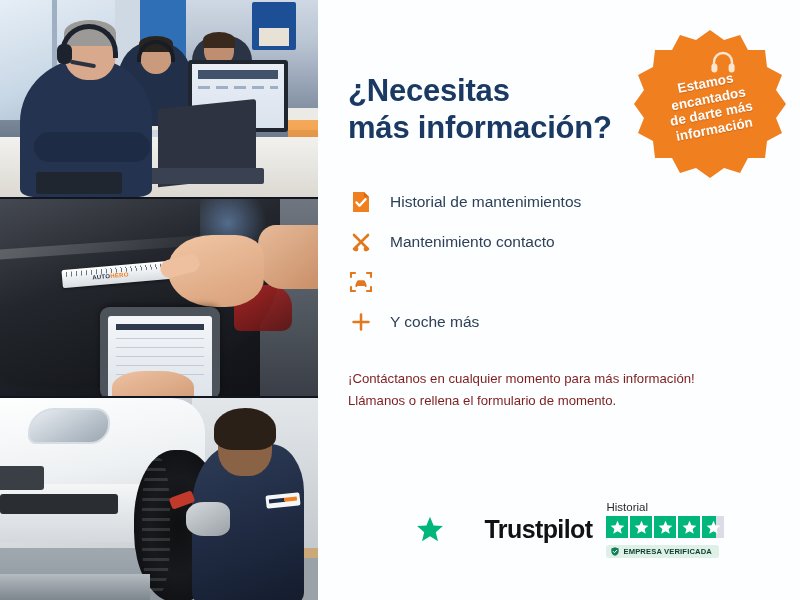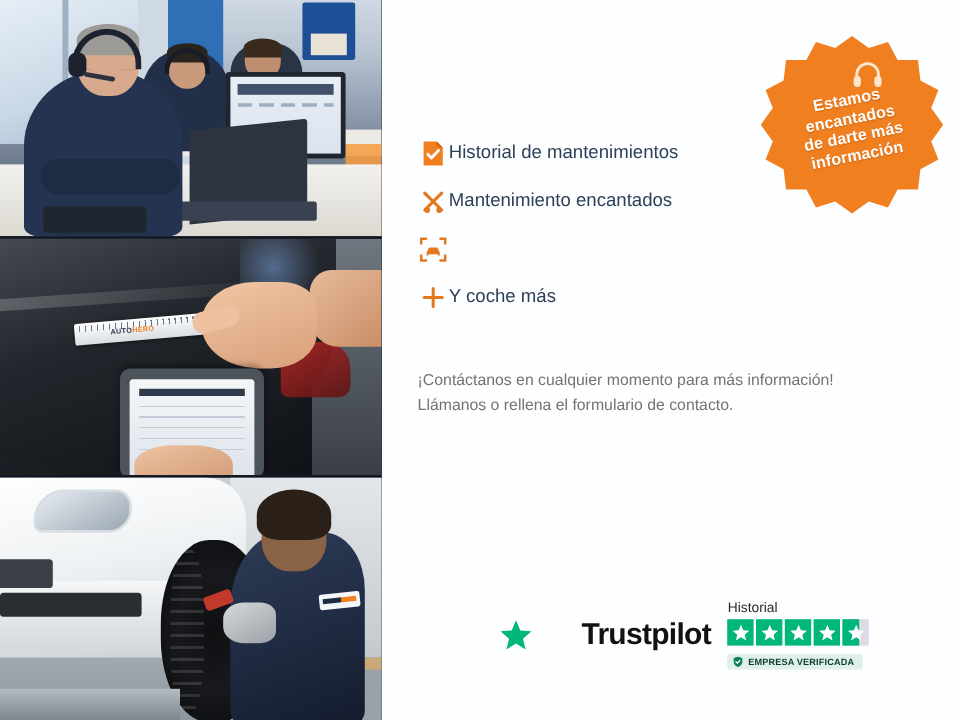--- a/index.html
+++ b/index.html
@@ -152,25 +152,25 @@
       background:#c0392b; border-radius:3px; transform:rotate(-20deg); }
   .p3 .lift { position:absolute; left:0; bottom:0; width:150px; height:26px;
       background:linear-gradient(180deg,#b4bbc1,#7e868d); }
 
   
   .content { flex:1; position:relative; padding:72px 30px 0 30px; }
   .headline { font-size:31px; line-height:1.2; font-weight:bold; color:#1b3a63; letter-spacing:-.2px; }
   .headline .l2 { display:block; }
 
   .feature-list { margin-top:36px; list-style:none; }
-  .feature-item { display:flex; align-items:center; height:40px; }
+  .feature-item { display:flex; align-items:center; gap:16px; height:40px; }
   .feature-icon { width:26px; height:26px; flex:0 0 26px; display:flex; align-items:center; justify-content:center; }
   .feature-label { font-size:15.5px; color:#2e4057; }
 
-  .contact { margin-top:38px; font-size:13.2px; line-height:1.62; color:#737373; }
+  .contact { margin-top:26px; font-size:13.2px; line-height:1.62; color:#7f1d1d; }
 
   
   .badge { position:absolute; right:14px; top:28px; width:152px; height:152px; }
   .badge svg { position:absolute; inset:0; }
   .badge .headset { position:absolute; left:50%; top:22px; transform:translateX(-50%); }
   .badge .btext { position:absolute; left:50%; top:50%;
       transform:translate(-50%,-46%) rotate(-11deg); width:124px; text-align:center;
       color:#fff; font-size:13.4px; font-weight:bold; line-height:1.17; letter-spacing:.1px;
       text-shadow:0 1px 1px rgba(150,60,0,.35); }
 
@@ -271,20 +271,24 @@
         <div class="whair"></div>
         <div class="wlogo"></div>
         <div class="tool"></div>
         <div class="glove"></div>
       </div>
     </div>
   </div>
 
   <div class="content">
 
+    <h1 class="headline">
+      <span>¿Necesitas</span>
+      <span class="l2">más información?</span>
+    </h1>
 
     <div class="badge">
       <svg viewBox="0 0 152 152" width="152" height="152">
         <path fill="#F07F20" d="M76 2 L90 12 L106 7 L114 22 L131 22 L133 39 L148 47 L142 62 L152 76 L142 90 L148 105 L133 113 L131 130 L114 130 L106 145 L90 140 L76 150 L62 140 L46 145 L38 130 L21 130 L19 113 L4 105 L10 90 L0 76 L10 62 L4 47 L19 39 L21 22 L38 22 L46 7 L62 12 Z"></path>
       </svg>
       <span class="headset">
         <svg width="26" height="24" viewBox="0 0 26 24">
           <path d="M4 15 V12 a9 9 0 0 1 18 0 v3" fill="none" stroke="#FDE6CF" stroke-width="2.4" stroke-linecap="round"></path>
           <rect x="1.4" y="13.4" width="6" height="9" rx="3" fill="#FDE6CF"></rect>
           <rect x="18.6" y="13.4" width="6" height="9" rx="3" fill="#FDE6CF"></rect>
@@ -317,21 +321,21 @@
             <g stroke="#E2791E" stroke-width="2.6" stroke-linecap="round">
               <line x1="5" y1="5" x2="19" y2="19"></line>
               <line x1="19" y1="5" x2="5" y2="19"></line>
             </g>
             <path d="M4.2 3.2 a3.4 3.4 0 0 0 4.2 4.4 l-1.2-1.2 a3.4 3.4 0 0 1 -3-3.2 Z" fill="#E2791E"></path>
             <path d="M19.8 3.2 a3.4 3.4 0 0 1 -4.2 4.4 l1.2-1.2 a3.4 3.4 0 0 0 3-3.2 Z" fill="#E2791E"></path>
             <circle cx="7" cy="19" r="2.4" fill="#E2791E"></circle>
             <circle cx="17" cy="19" r="2.4" fill="#E2791E"></circle>
           </svg>
         </span>
-        <span class="feature-label">Mantenimiento encantados</span>
+        <span class="feature-label">Mantenimiento contacto</span>
       </li>
 
 
       <li class="feature-item">
         <span class="feature-icon">
           <svg width="24" height="24" viewBox="0 0 24 24">
             <g fill="none" stroke="#E2791E" stroke-width="2.1" stroke-linecap="round">
               <path d="M2 7 V3 h4"></path>
                 <path d="M18 3 h4 v4"></path>
               <path d="M22 17 v4 h-4"></path>
@@ -350,21 +354,21 @@
               <line x1="3.5" y1="11" x2="18.5" y2="11"></line>
             </g>
           </svg>
         </span>
         <span class="feature-label">Y coche más</span>
       </li>
     </ul>
 
     <p class="contact">
       <span>¡Contáctanos en cualquier momento para más información!</span><br>
-      <span>Llámanos o rellena el formulario de contacto.</span>
+      <span>Llámanos o rellena el formulario de momento.</span>
     </p>
 
     <div class="trust">
       <div class="tp-logo">
         <svg width="28" height="27" viewBox="0 0 28 27">
           <path fill="#00B67A" d="M14 0.8 L17.6 9.4 L26.9 10.1 L19.8 16.2 L22 25.2 L14 20.3 L6 25.2 L8.2 16.2 L1.1 10.1 L10.4 9.4 Z"></path>
         </svg>
         <span class="tp-name">Trustpilot</span>
       </div>
       <div class="tp-right">

